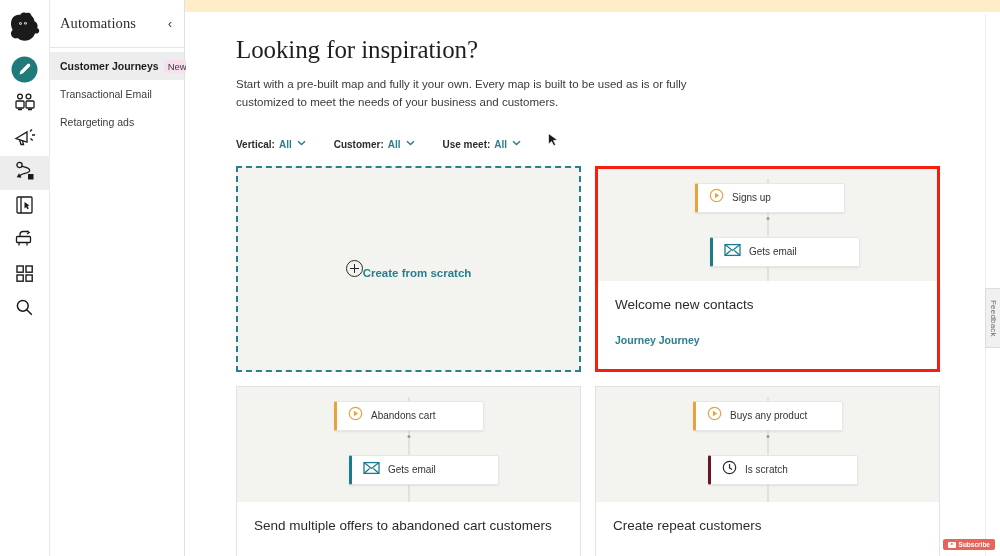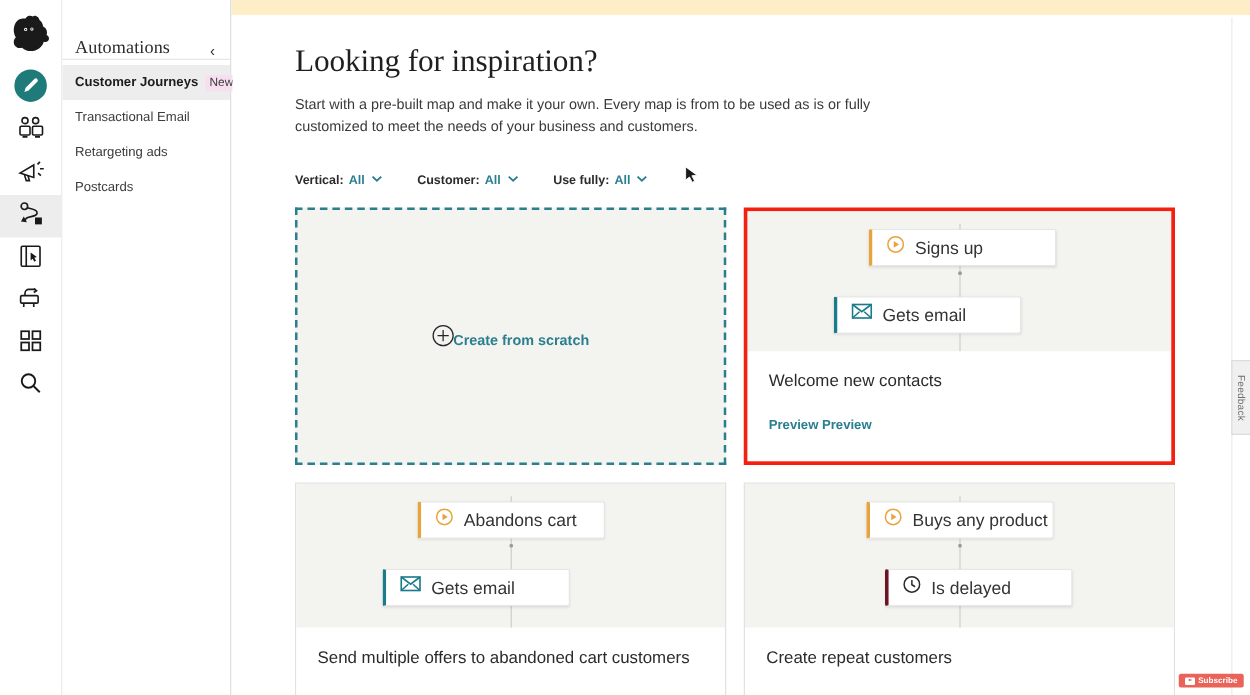--- a/index.html
+++ b/index.html
@@ -31,21 +31,21 @@
     cursor: pointer; position: relative;
   }
   .rail-item.active { background: #ededed; }
 
   
   .sidebar {
     position: absolute; left: 50px; top: 0; width: 135px; height: 556px;
     background: #ffffff; border-right: 1px solid #e0e0e0;
   }
   .sidebar-header {
-    height: 48px; display: flex; align-items: flex-end;
+    height: 48px; display: flex; align-items: center;
     justify-content: space-between; padding: 0 12px 0 10px;
     border-bottom: 1px solid #e6e6e6;
   }
   .sidebar-title {
     font-family: "Liberation Serif", serif;
     font-size: 14.5px; color: #2b2b2b; letter-spacing: .1px;
   }
   .collapse-chevron { font-size: 12px; color: #333; cursor: pointer; line-height: 1; }
   .nav-list { padding-top: 4px; }
   .nav-item {
@@ -135,23 +135,23 @@
     position: relative; z-index: 2;
     height: 30px; background: #ffffff;
     border: 1px solid #e6e6e6;
     border-radius: 2px;
     box-shadow: 0 1px 2px rgba(0,0,0,.08);
     display: flex; align-items: center; gap: 8px;
     padding-left: 11px;
     width: 150px;
   }
   .node.trigger { border-left: 3px solid #e8a33d; margin-left: 97px; }
-  .node.action  { border-left: 3px solid #1a7b8c; margin-left: 69px; margin-top: 24px; }
+  .node.action  { border-left: 3px solid #1a7b8c; margin-left: 112px; margin-top: 24px; }
   .node.delay   { border-left: 3px solid #6b1423; margin-left: 112px; margin-top: 24px; }
-  .node-label { font-size: 14px; color: #333333; white-space: nowrap; }
+  .node-label { font-size: 10px; color: #333333; white-space: nowrap; }
 
   .card-body { padding: 15px 17px 0 17px; background: #ffffff; flex: 1; }
   .card-title {
     font-size: 13.5px; color: #2b2b2b; line-height: 1.35;
     font-weight: normal;
   }
   .card-link {
     margin-top: 20px; font-size: 10.5px; font-weight: bold; color: #2a7f8e;
   }
 
@@ -314,32 +314,29 @@
       </div>
 
       <div class="nav-item">
         <span>Transactional Email</span>
       </div>
 
       <div class="nav-item">
         <span>Retargeting ads</span>
       </div>
 
-      <div class="nav-item">
-        <span>Postcards</span>
-      </div>
 
     </div>
   </div>
 
   <div class="main">
     <div class="content-inner">
 
       <h1 class="page-title">Looking for inspiration?</h1>
-      <p class="page-sub">Start with a pre-built map and make it your own. Every map is from to be used as is or fully customized to meet the needs of your business and customers.</p>
+      <p class="page-sub">Start with a pre-built map and fully it your own. Every map is built to be used as is or fully customized to meet the needs of your business and customers.</p>
 
       <div class="filters">
         <div class="filter">
           <span class="filter-label">Vertical:</span>
           <span class="filter-value">All</span>
           <span class="filter-caret">
             <svg width="9" height="6" viewBox="0 0 9 6" fill="none" stroke="#2a7f8e" stroke-width="1.5">
                 <path d="M1 1.3l3.5 3.2L8 1.3"></path>
               </svg>
           </span>
@@ -347,21 +344,21 @@
         <div class="filter">
           <span class="filter-label">Customer:</span>
           <span class="filter-value">All</span>
           <span class="filter-caret">
             <svg width="9" height="6" viewBox="0 0 9 6" fill="none" stroke="#2a7f8e" stroke-width="1.5">
                 <path d="M1 1.3l3.5 3.2L8 1.3"></path>
               </svg>
           </span>
         </div>
         <div class="filter">
-          <span class="filter-label">Use fully:</span>
+          <span class="filter-label">Use meet:</span>
           <span class="filter-value">All</span>
           <span class="filter-caret">
             <svg width="9" height="6" viewBox="0 0 9 6" fill="none" stroke="#2a7f8e" stroke-width="1.5">
                 <path d="M1 1.3l3.5 3.2L8 1.3"></path>
               </svg>
           </span>
         </div>
       </div>
 
       <div class="cards">
@@ -389,21 +386,21 @@
                 <svg width="17" height="14" viewBox="0 0 17 14" fill="none" stroke="#1a7b8c" stroke-width="1.3">
                   <rect x="1" y="1.6" width="15" height="10.8"></rect>
                   <path d="M1 1.6l7.5 5.8L16 1.6M1 12.4l5.6-5M16 12.4l-5.6-5"></path>
                 </svg>
               </span>
               <span class="node-label">Gets email</span>
             </div>
           </div>
           <div class="card-body">
             <div class="card-title">Welcome new contacts</div>
-            <div class="card-link">Preview Preview</div>
+            <div class="card-link">Journey Journey</div>
           </div>
         </div>
 
         <div class="card">
           <div class="card-preview">
             <div class="connector"></div>
             <div class="connector-dot"></div>
             <div class="node trigger">
               <span>
                 <svg width="15" height="15" viewBox="0 0 15 15" fill="none" stroke="#e8a33d" stroke-width="1.2">
@@ -441,21 +438,21 @@
               </span>
               <span class="node-label">Buys any product</span>
             </div>
             <div class="node delay">
               <span>
                 <svg width="15" height="15" viewBox="0 0 15 15" fill="none" stroke="#2b2b2b" stroke-width="1.2">
                   <circle cx="7.5" cy="7.5" r="6.2"></circle>
                   <path d="M7.5 4v3.8l2.6 1.6"></path>
                 </svg>
               </span>
-              <span class="node-label">Is delayed</span>
+              <span class="node-label">Is scratch</span>
             </div>
           </div>
           <div class="card-body">
             <div class="card-title">Create repeat customers</div>
           </div>
         </div>
 
       </div>
     </div>
   </div>

